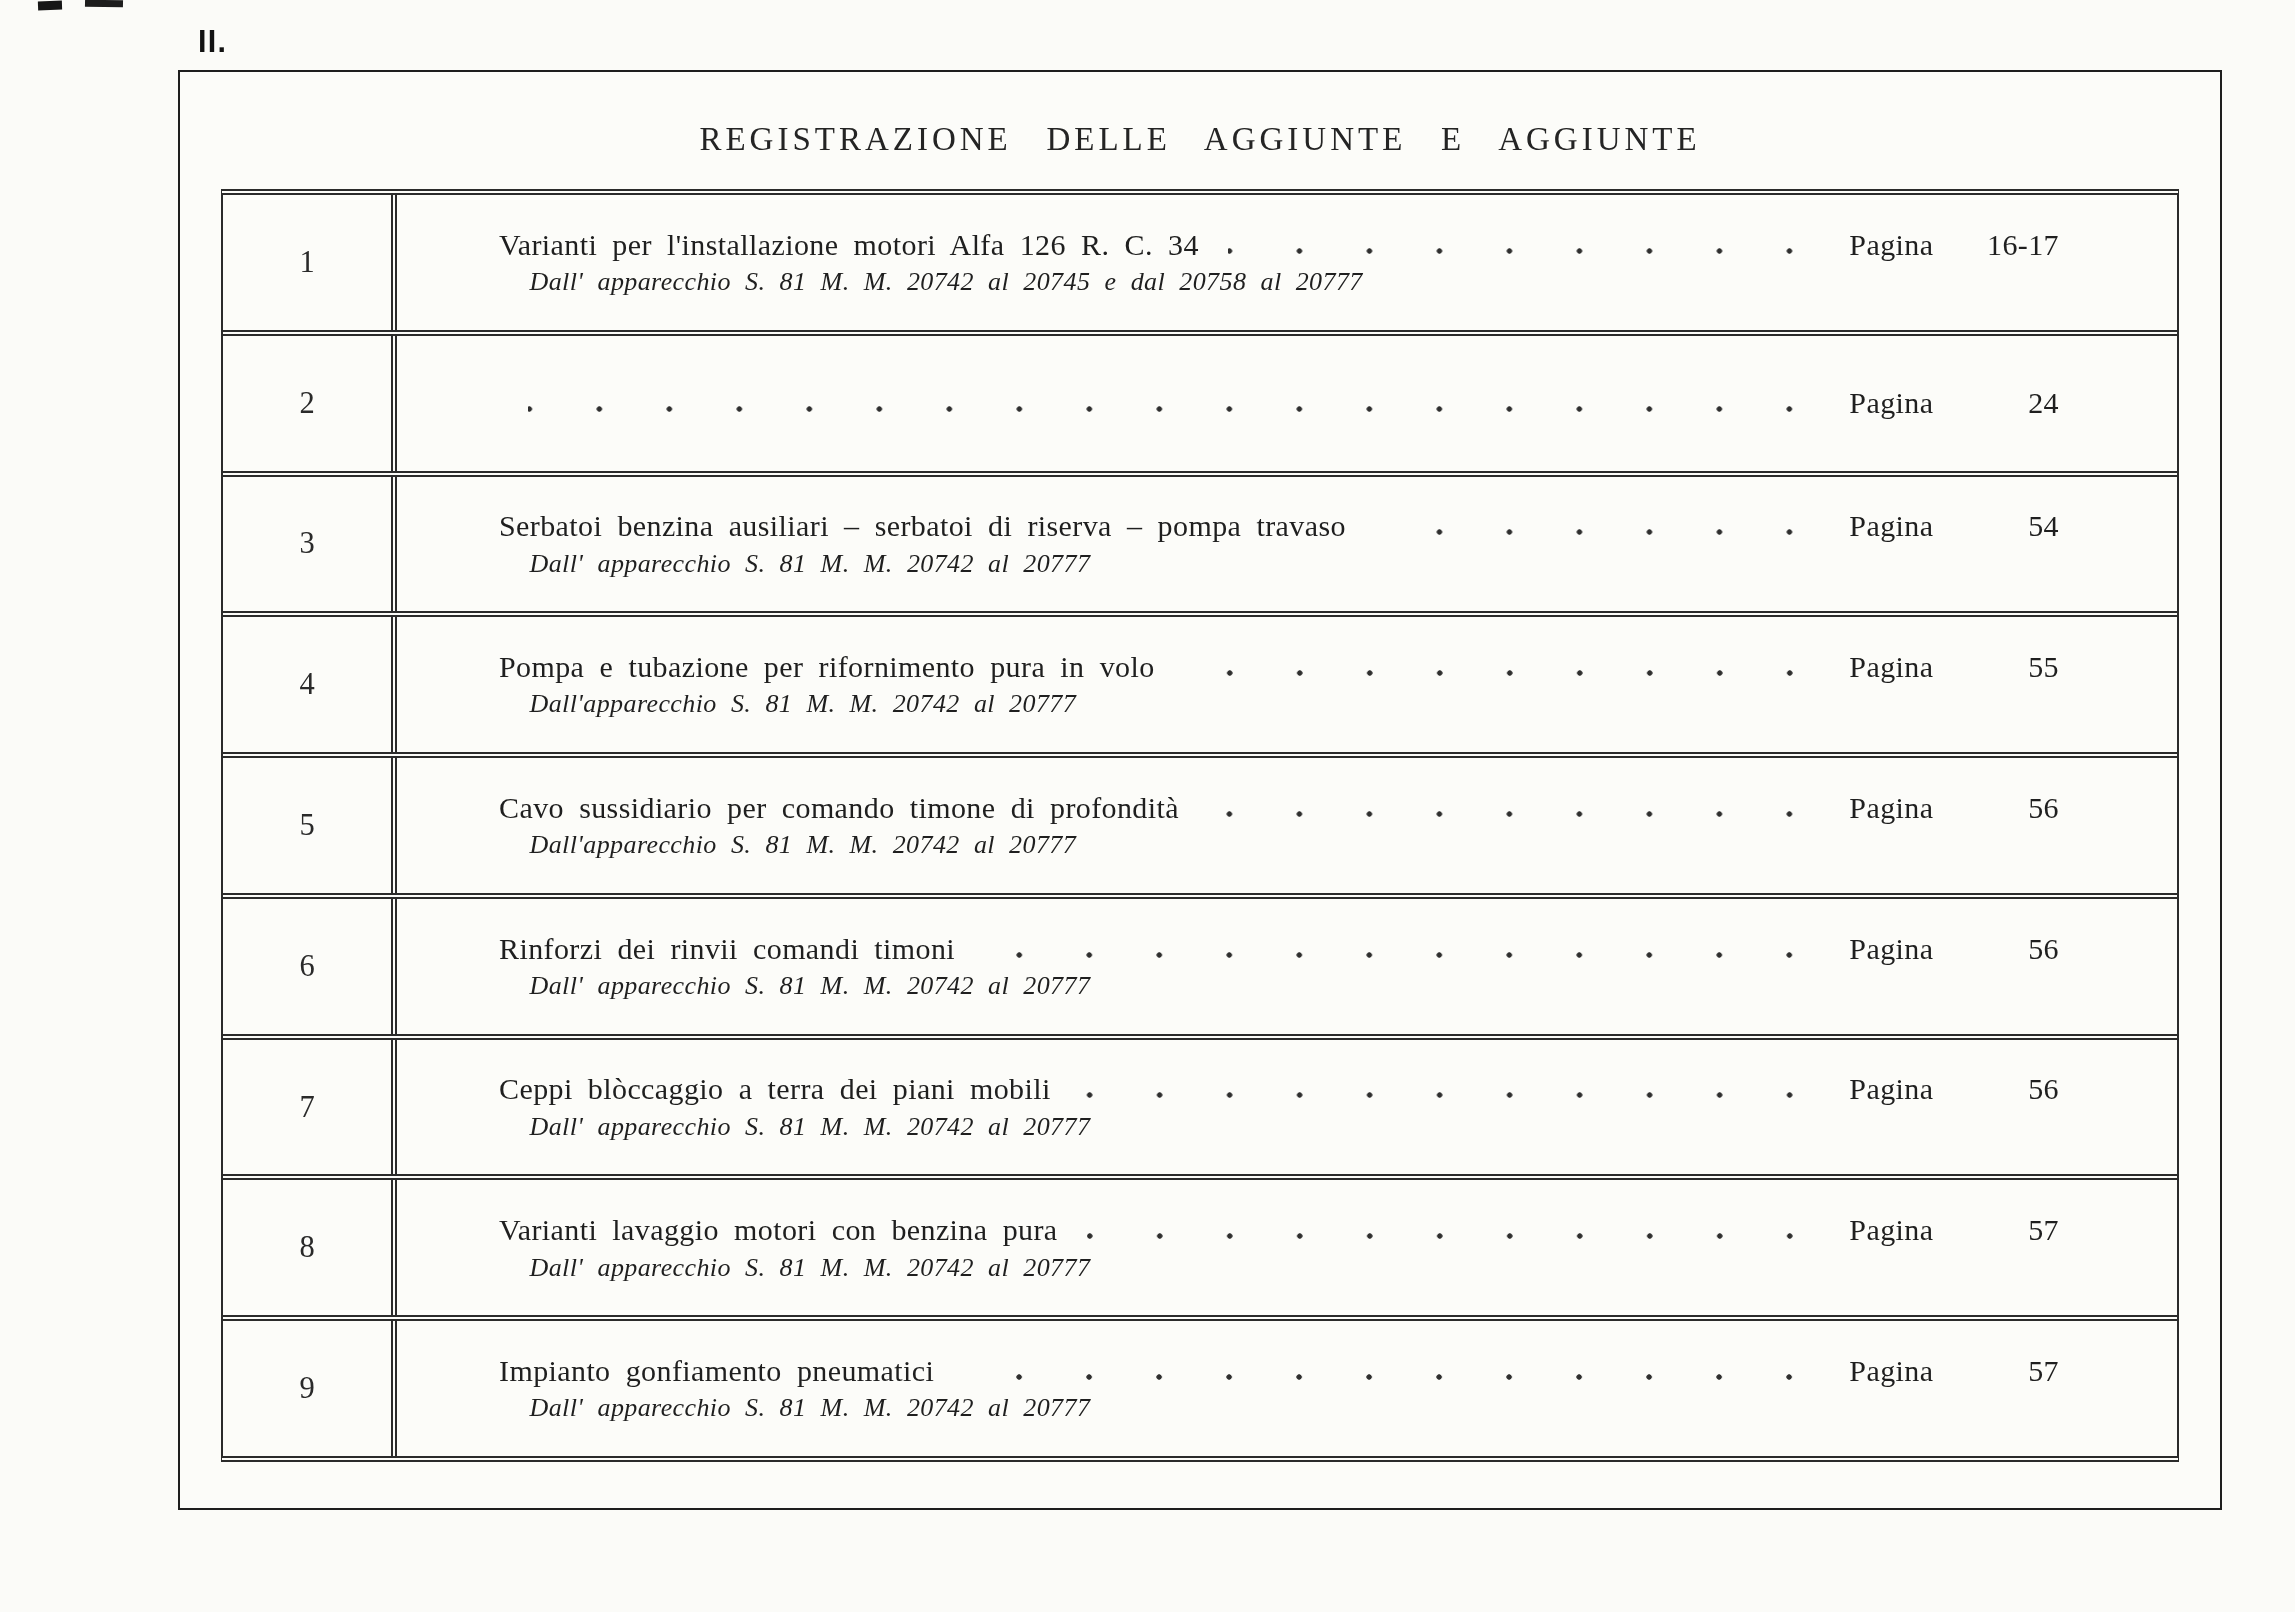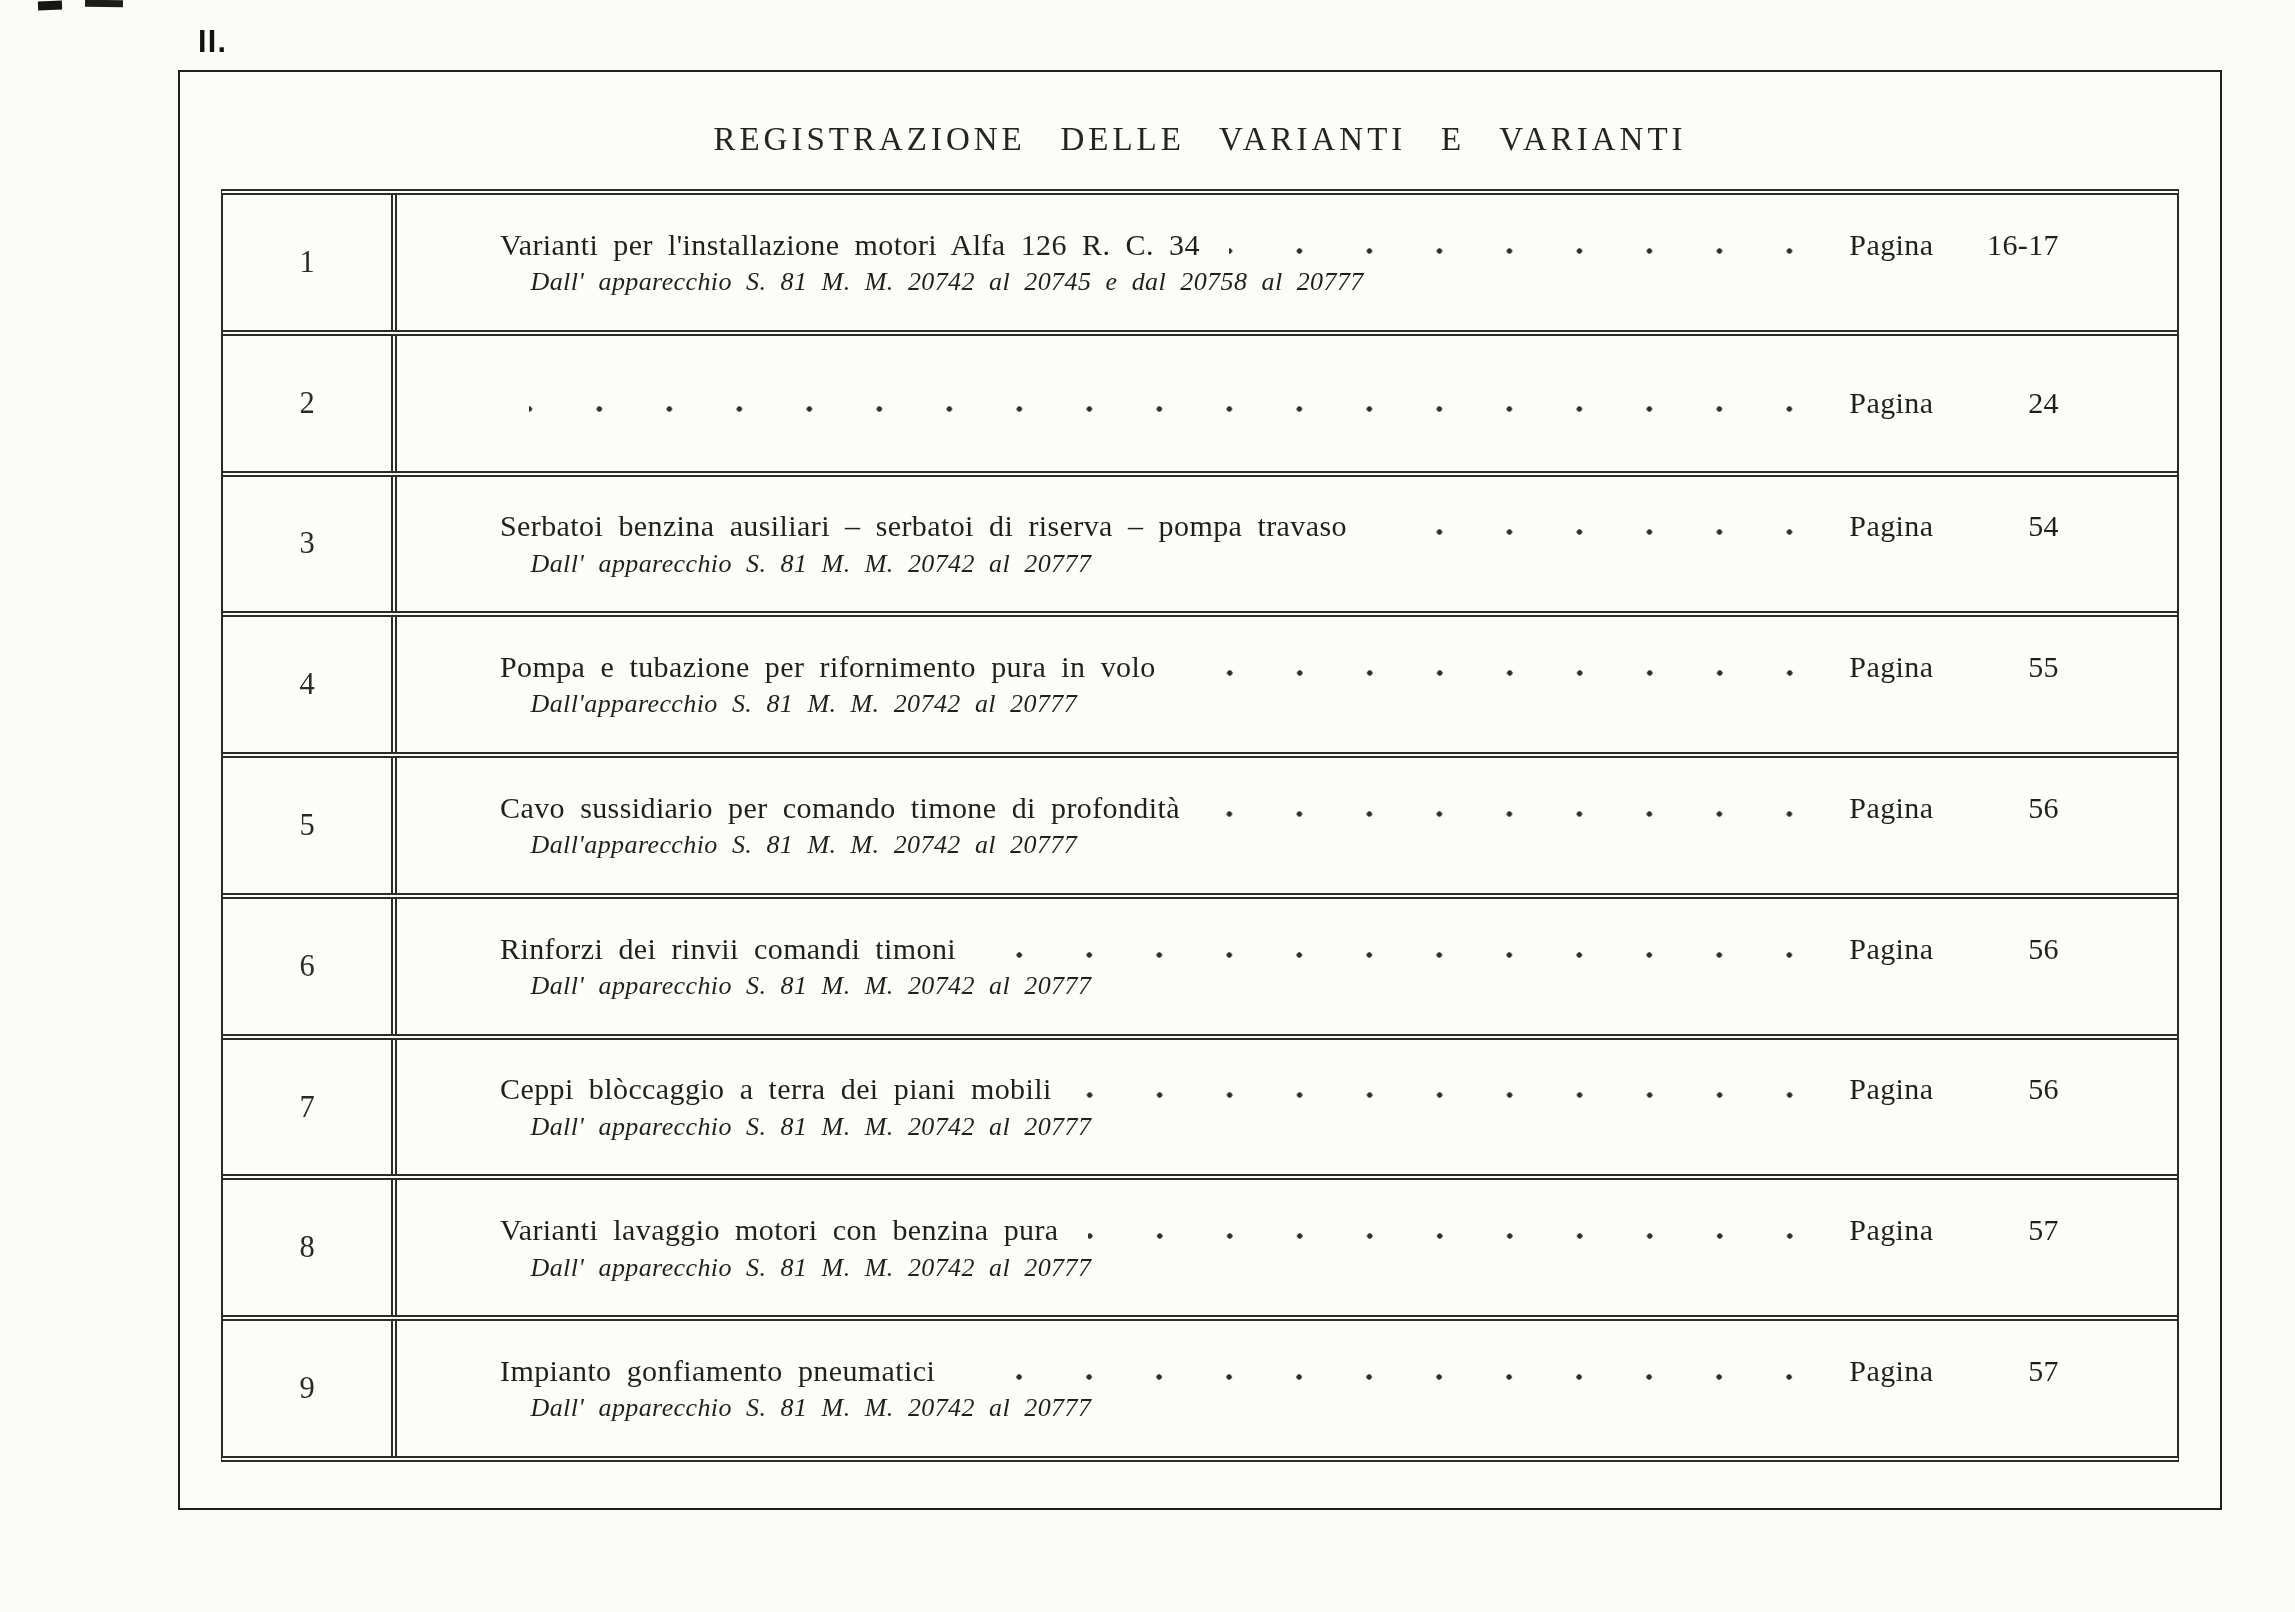--- a/index.html
+++ b/index.html
@@ -86,24 +86,23 @@
     justify-content: center;
     font-size: 30.5px;
     color: #2a2a2a;
     box-sizing: border-box;
   }
   .content-cell {
     flex: 1;
     display: flex;
     flex-direction: column;
     justify-content: center;
-    padding: 0 118px 0 78px;
+    padding: 0 118px 0 102px;
     box-sizing: border-box;
     min-width: 0;
-    margin-left: 25px;
   }
   .line1 {
     display: flex;
     align-items: baseline;
     font-size: 30px;
     letter-spacing: 0.4px;
     word-spacing: 7.3px;
     white-space: nowrap;
   }
   .row-title { flex: none; }
@@ -143,21 +142,21 @@
 
 <div class="page">
 
   <div class="artifact-1"></div>
   <div class="artifact-2"></div>
 
   <div class="corner-label">II.</div>
 
   <div class="frame">
 
-    <div class="doc-title">REGISTRAZIONE DELLE VARIANTI E VARIANTI</div>
+    <div class="doc-title">REGISTRAZIONE DELLE AGGIUNTE E AGGIUNTE</div>
 
     <div class="variants-table">
   <div class="row">
     <div class="num-cell">1</div>
     <div class="content-cell">
       <div class="line1">
         <span class="row-title">Varianti per l'installazione motori Alfa 126 R. C. 34</span>
         <span class="leader"></span>
         <span class="pagina-label">Pagina</span>
         <span class="page-num">16-17</span>

